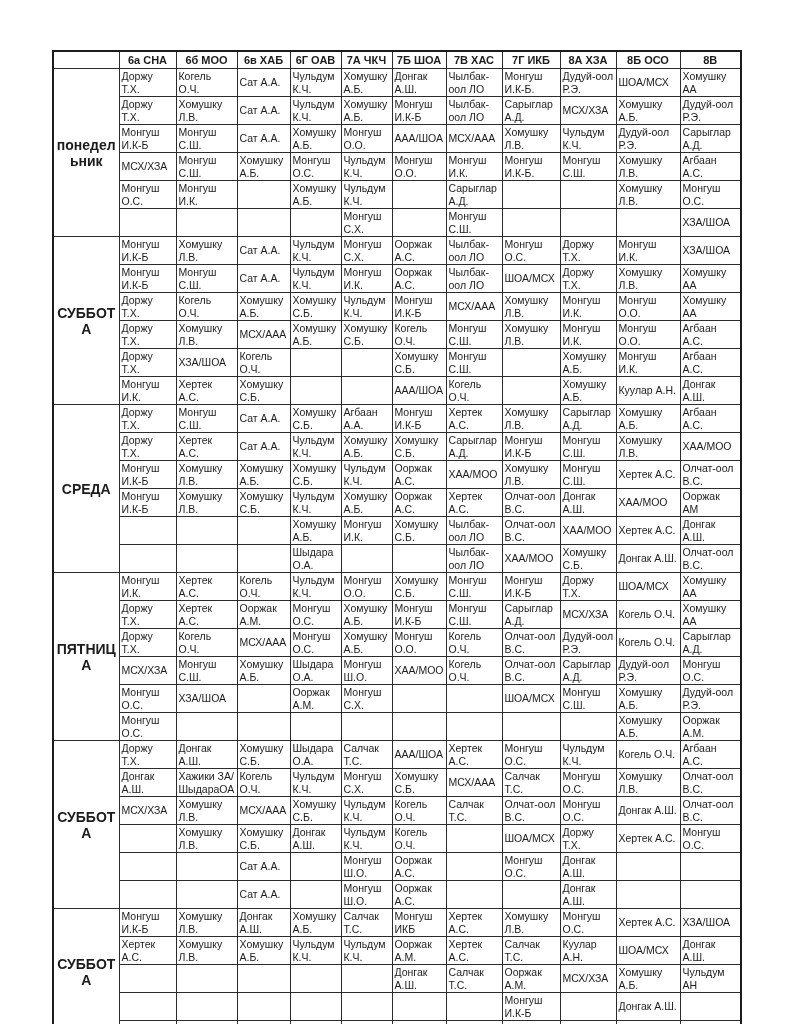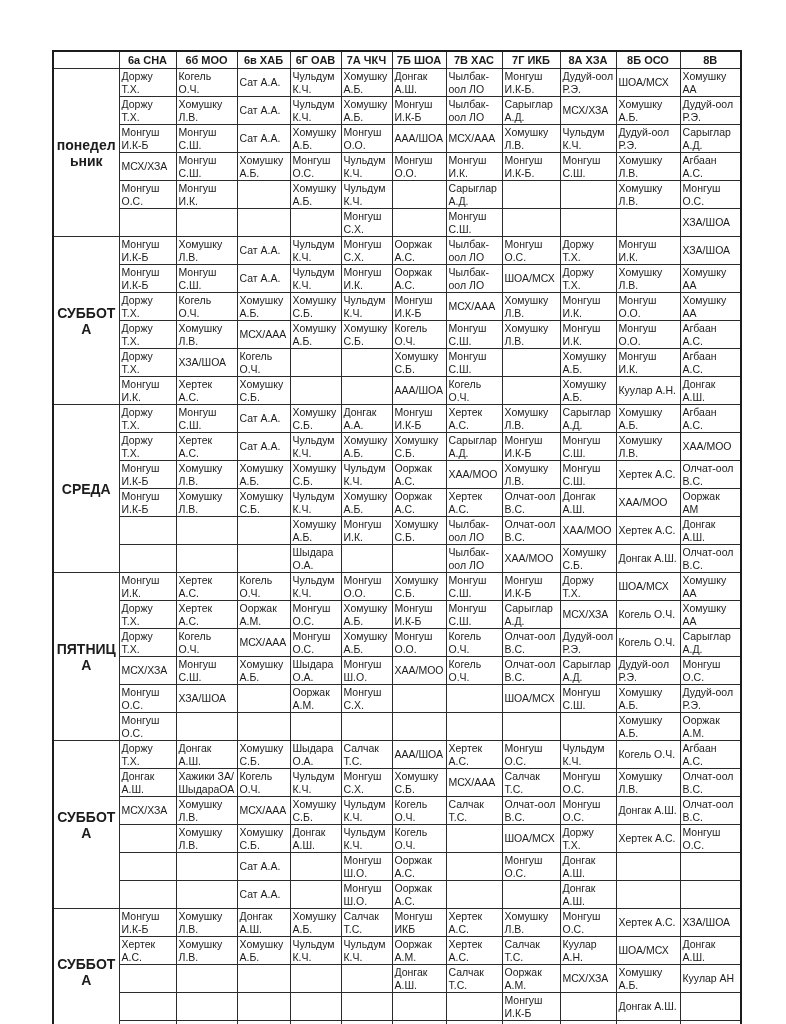--- a/index.html
+++ b/index.html
@@ -255,21 +255,21 @@
           <td class="cell">Хомушку А.Б.</td>
           <td class="cell">Куулар А.Н.</td>
           <td class="cell">Донгак А.Ш.</td>
         </tr>
         <tr>
           <td class="day" rowspan="6">СРЕДА</td>
           <td class="cell">Доржу Т.Х.</td>
           <td class="cell">Монгуш С.Ш.</td>
           <td class="cell">Сат А.А.</td>
           <td class="cell">Хомушку С.Б.</td>
-          <td class="cell">Донгак А.А.</td>
+          <td class="cell">Агбаан А.А.</td>
           <td class="cell">Монгуш И.К-Б</td>
           <td class="cell">Хертек А.С.</td>
           <td class="cell">Хомушку Л.В.</td>
           <td class="cell">Сарыглар А.Д.</td>
           <td class="cell">Хомушку А.Б.</td>
           <td class="cell">Агбаан А.С.</td>
         </tr>
         <tr>
           <td class="cell">Доржу Т.Х.</td>
           <td class="cell">Хертек А.С.</td>
@@ -524,21 +524,21 @@
           <td class="cell"></td>
           <td class="cell"></td>
           <td class="cell"></td>
           <td class="cell"></td>
           <td class="cell"></td>
           <td class="cell">Донгак А.Ш.</td>
           <td class="cell">Салчак Т.С.</td>
           <td class="cell">Ооржак А.М.</td>
           <td class="cell">МСХ/ХЗА</td>
           <td class="cell">Хомушку А.Б.</td>
-          <td class="cell">Куулар АН</td>
+          <td class="cell">Чульдум АН</td>
         </tr>
         <tr>
           <td class="cell"></td>
           <td class="cell"></td>
           <td class="cell"></td>
           <td class="cell"></td>
           <td class="cell"></td>
           <td class="cell"></td>
           <td class="cell"></td>
           <td class="cell">Монгуш И.К-Б</td>

